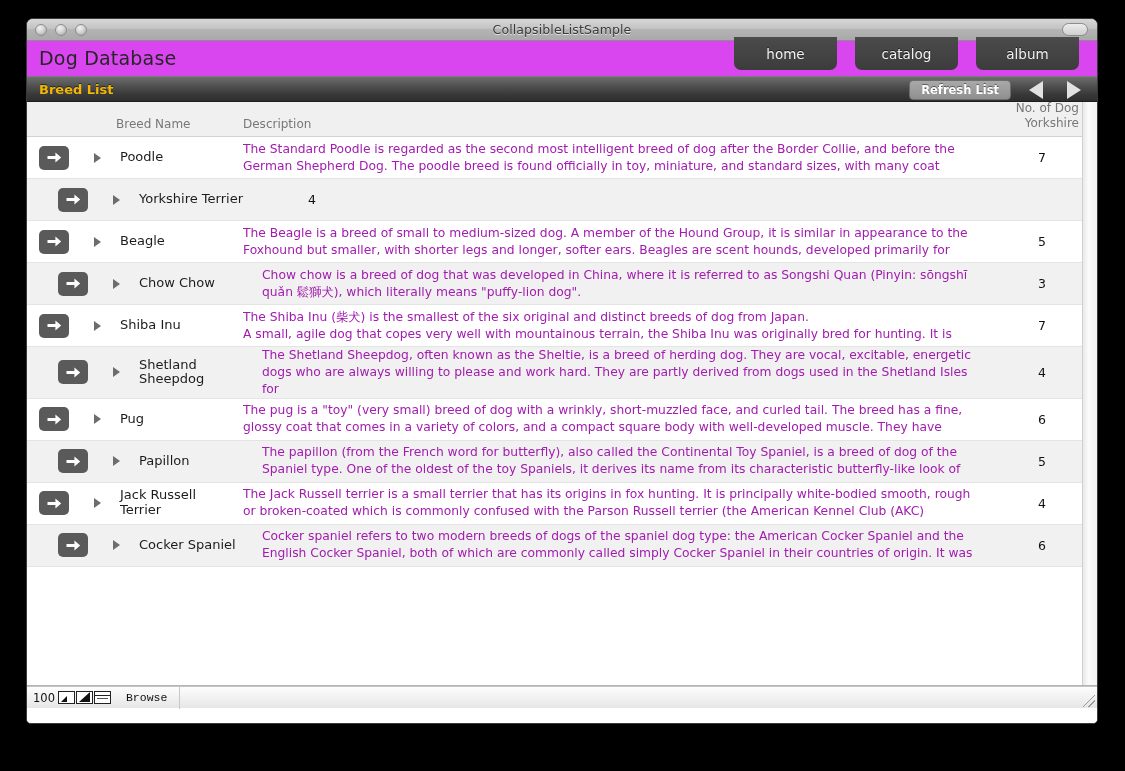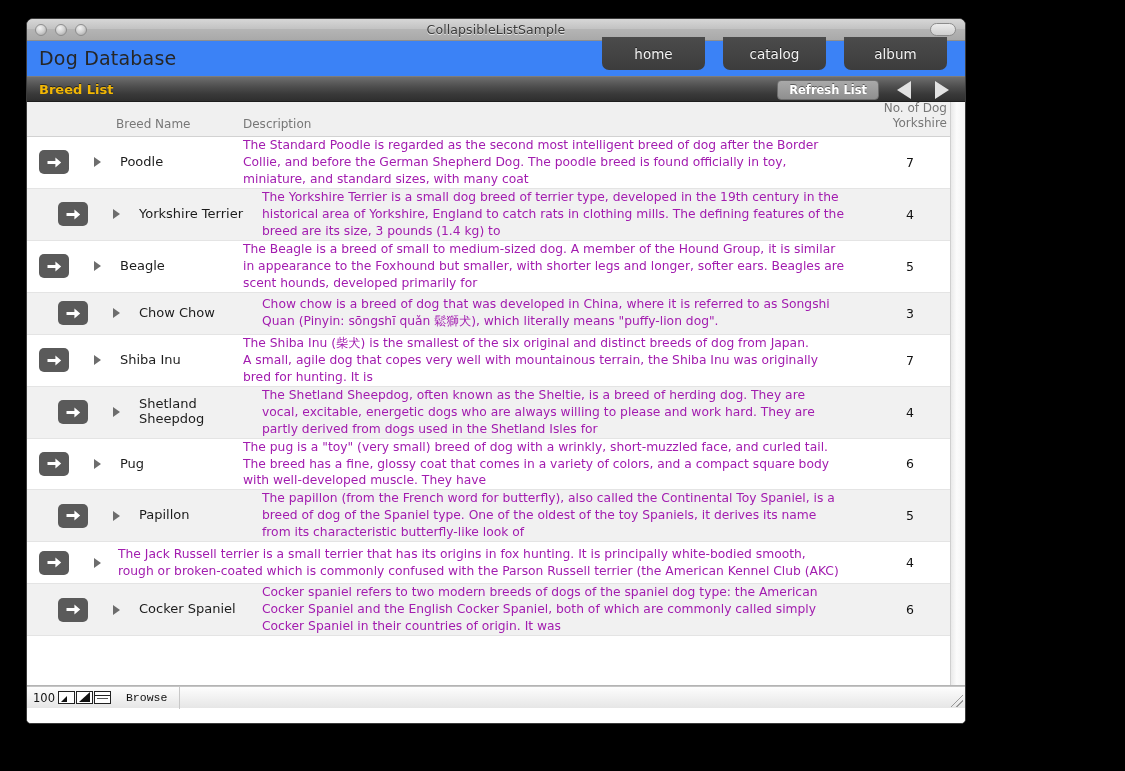--- a/index.html
+++ b/index.html
@@ -13,21 +13,21 @@
   
   #desktop {
     position: absolute; inset: 0;
     background: #000;
   }
 
   
   #window {
     position: absolute;
     left: 26px; top: 18px;
-    width: 940px; height: 706px;
+    width: 1072px; height: 706px;
     background: #d8d8d8;
     border-radius: 7px 7px 5px 5px;
     box-shadow: 0 6px 26px rgba(0,0,0,0.85);
     overflow: hidden;
     border: 1px solid #3a3a3a;
   }
 
   
   #titlebar {
     position: relative;
@@ -64,21 +64,21 @@
   #app {
     position: relative;
     height: 683px;
     background: #ffffff;
   }
 
   
   #appheader {
     position: relative;
     height: 35px;
-    background: #3b82f6;
+    background: #d946ef;
   }
   #app-title {
     position: absolute; left: 12px; top: 6px;
     font-size: 19px; color: #262626;
     letter-spacing: 0.2px;
   }
   #nav-tabs {
     position: absolute; right: 18px; top: -4px;
     display: flex; gap: 18px;
   }
@@ -332,21 +332,20 @@
                 <div class="gobtn">
                   <svg width="15" height="13" viewBox="0 0 15 13" aria-hidden="true">
                     <path d="M0.5 5.1 H8.4 V1.6 L14.2 6.5 L8.4 11.4 V7.9 H0.5 Z" fill="#ffffff"></path>
                   </svg>
                 </div>
               </div>
               <div class="col-tri">
                 <div class="disclosure"></div>
               </div>
               <div class="col-name cell-name">Yorkshire Terrier</div>
-              <div class="col-desc cell-desc">The Yorkshire Terrier is a small dog breed of terrier type, developed in the 19th century in the historical area of Yorkshire, England to catch rats in clothing mills. The defining features of the breed are its size, 3 pounds (1.4 kg) to</div>
               <div class="col-count cell-count">4</div>
             </div>
             <div class="trow">
               <div class="col-btn">
                 <div class="gobtn">
                   <svg width="15" height="13" viewBox="0 0 15 13" aria-hidden="true">
                     <path d="M0.5 5.1 H8.4 V1.6 L14.2 6.5 L8.4 11.4 V7.9 H0.5 Z" fill="#ffffff"></path>
                   </svg>
                 </div>
               </div>
@@ -437,20 +436,21 @@
               <div class="col-btn">
                 <div class="gobtn">
                   <svg width="15" height="13" viewBox="0 0 15 13" aria-hidden="true">
                     <path d="M0.5 5.1 H8.4 V1.6 L14.2 6.5 L8.4 11.4 V7.9 H0.5 Z" fill="#ffffff"></path>
                   </svg>
                 </div>
               </div>
               <div class="col-tri">
                 <div class="disclosure"></div>
               </div>
+              <div class="col-name cell-name">Jack Russell Terrier</div>
               <div class="col-desc cell-desc">The Jack Russell terrier is a small terrier that has its origins in fox hunting. It is principally white-bodied smooth, rough or broken-coated which is commonly confused with the Parson Russell terrier (the American Kennel Club (AKC)</div>
               <div class="col-count cell-count">4</div>
             </div>
             <div class="trow alt">
               <div class="col-btn">
                 <div class="gobtn">
                   <svg width="15" height="13" viewBox="0 0 15 13" aria-hidden="true">
                     <path d="M0.5 5.1 H8.4 V1.6 L14.2 6.5 L8.4 11.4 V7.9 H0.5 Z" fill="#ffffff"></path>
                   </svg>
                 </div>

